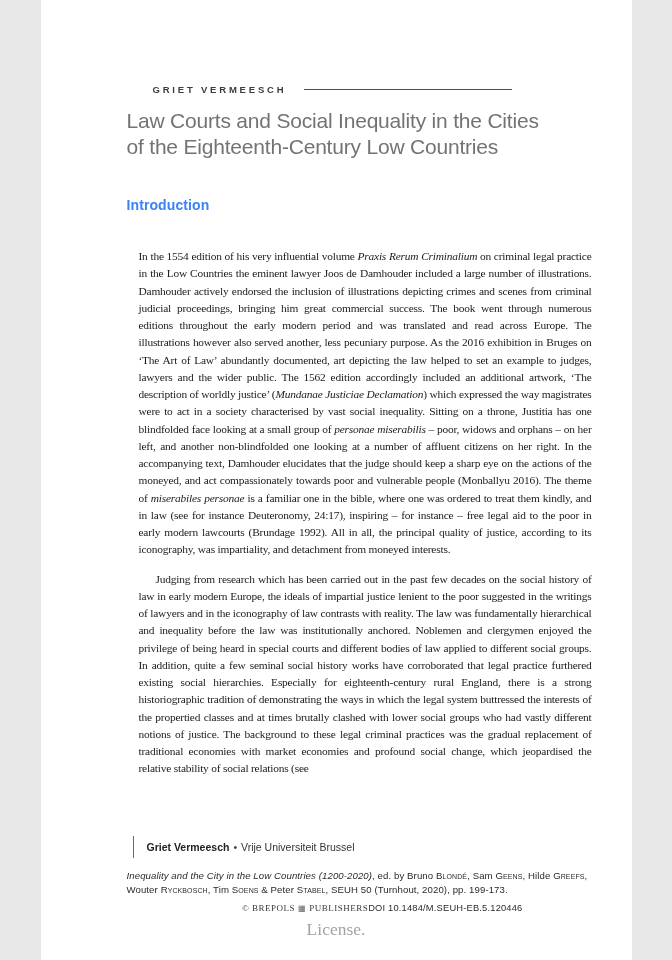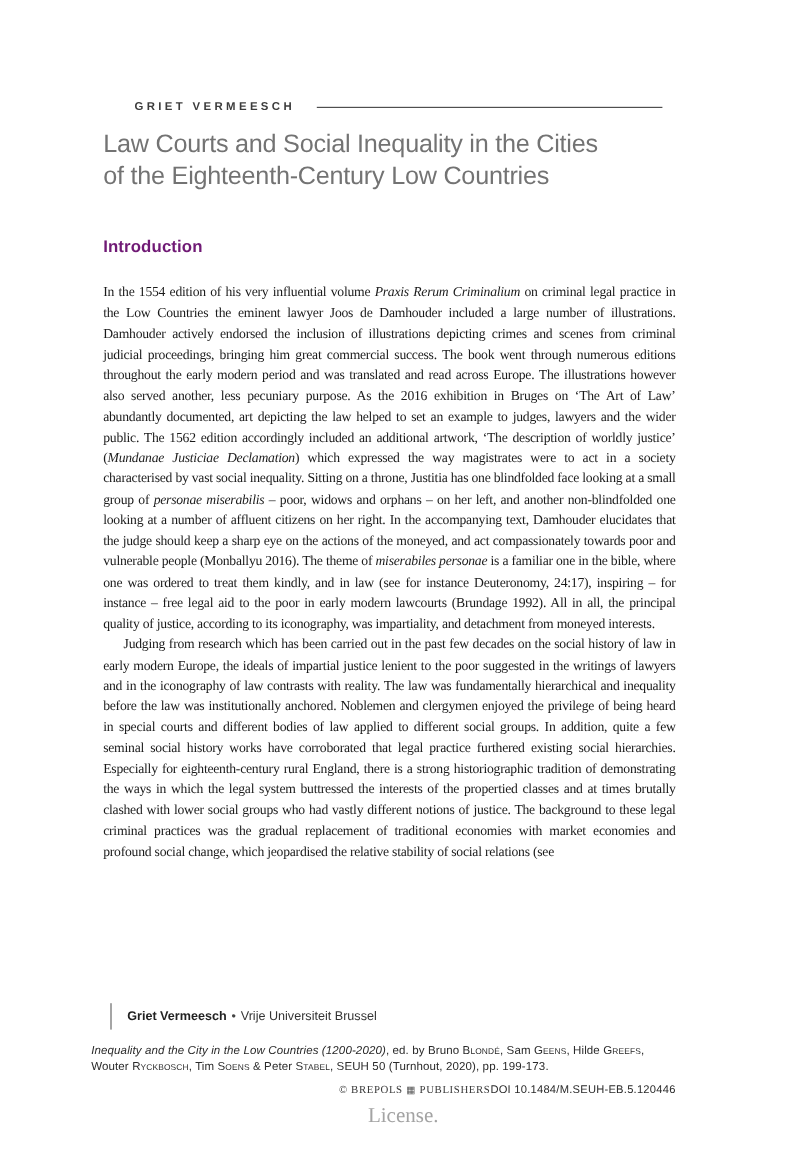--- a/index.html
+++ b/index.html
@@ -1,18 +1,18 @@
 <!DOCTYPE html>
 <html><head>
 <meta charset="utf-8">
 <style>
   html,body{margin:0;padding:0;background:#e8e8e8;}
   #page{
     position:relative;
-    width:672px;height:960px;
+    width:591px;height:960px;
     background:#ffffff;
     margin:0 auto;
     overflow:hidden;
     font-family:"Liberation Sans",sans-serif;
     color:#1c1c1c;
   }
   
   #header-row{
     position:absolute;left:86px;right:109px;top:84px;
     display:flex;align-items:center;
@@ -28,46 +28,46 @@
   }
   
   #chapter-title{
     position:absolute;left:86px;top:108px;
     font-size:21px;line-height:25.5px;font-weight:normal;
     letter-spacing:-0.2px;color:#737373;white-space:nowrap;
   }
   
   #section-heading{
     position:absolute;left:86px;top:197px;
-    font-size:14px;font-weight:bold;color:#701a75;
+    font-size:14px;font-weight:bold;color:#3b82f6;
     letter-spacing:0.1px;
   }
   
   #body-text{
     position:absolute;left:86px;top:236px;width:477px;
     font-family:"Liberation Serif",serif;
     font-size:11.4px;line-height:17.25px;letter-spacing:-0.2px;
     text-align:justify;color:#1a1a1a;
   }
-  #body-text p{margin:0;}
+  #body-text p{margin:12px;}
   #body-text p.indent{text-indent:17px;}
   .seg-i{font-style:italic;}
   .seg-sc{font-variant:small-caps;}
   
   #affiliation{
     position:absolute;left:92px;top:836px;
     border-left:1.5px solid #6a6a6a;
     padding:5px 0 5px 13px;
     font-size:10.5px;color:#333;
   }
   #affiliation .author{font-weight:bold;color:#222;}
   #affiliation .sep{margin:0 4px;color:#444;}
   
   #citation{
-    position:absolute;left:76px;top:869px;width:500px;
+    position:absolute;left:86px;top:869px;width:500px;
     font-size:9.6px;line-height:14px;color:#2a2a2a;
     letter-spacing:0.1px;
   }
   #citation div{white-space:nowrap;}
   
   #copyright-row{
     position:absolute;left:86px;right:109px;top:903px;
     display:flex;justify-content:flex-end;align-items:baseline;
   }
   #copyright{

